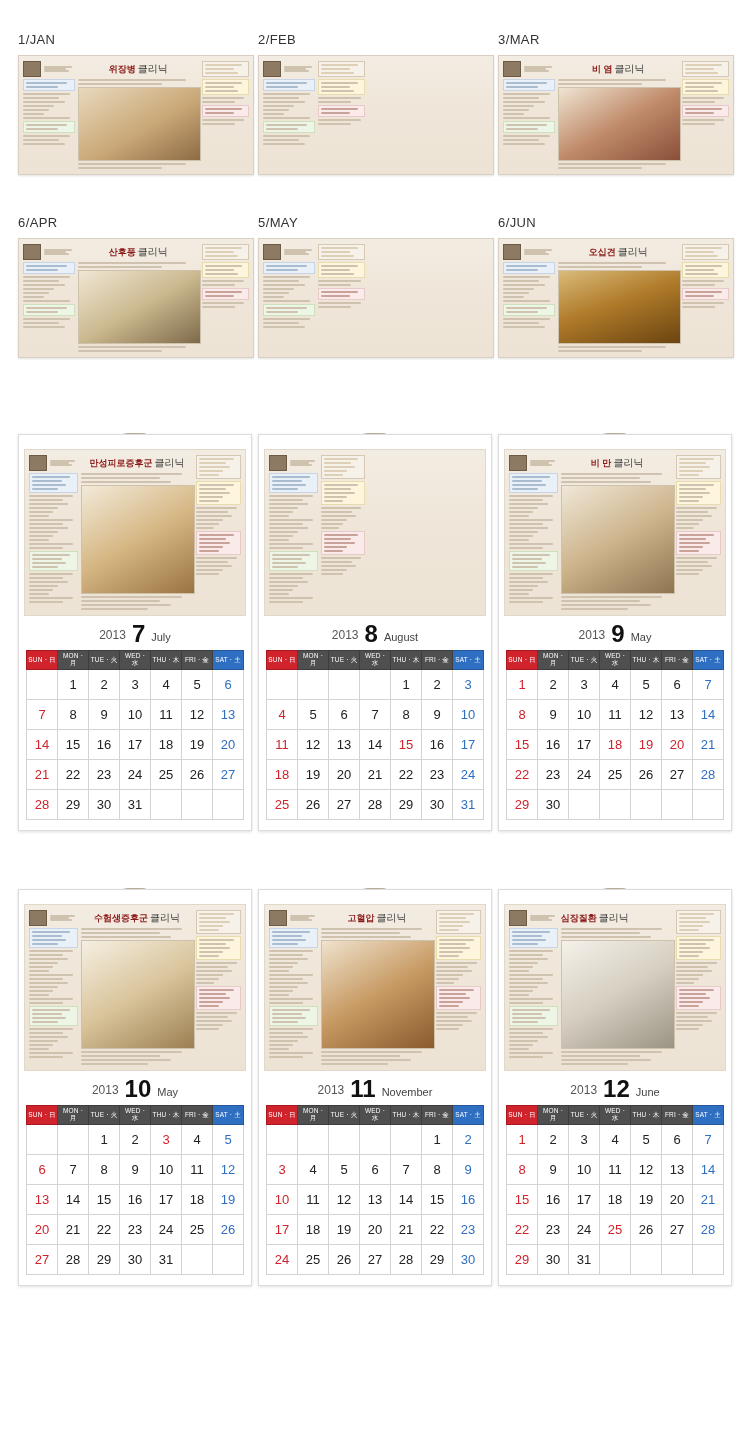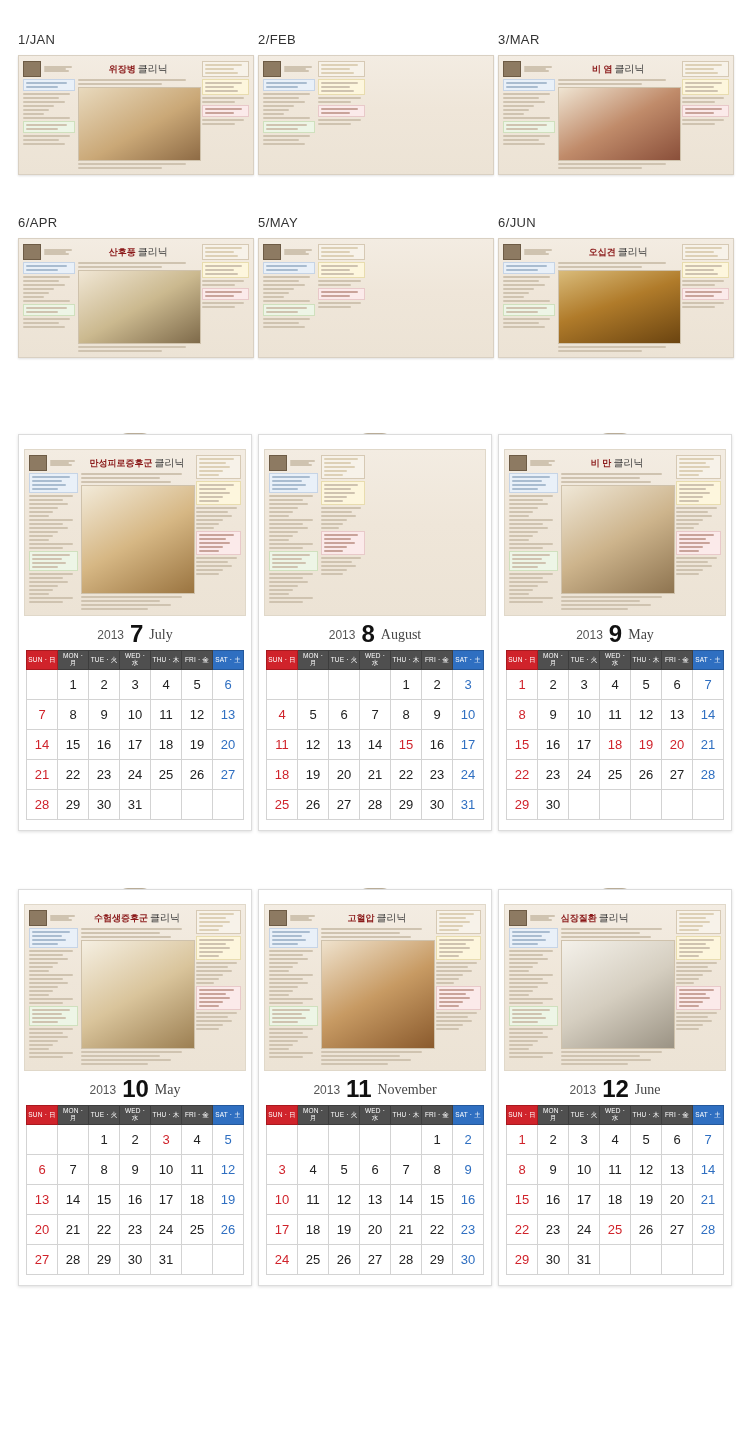--- a/index.html
+++ b/index.html
@@ -115,21 +115,21 @@
   }
   .poster-area{
     position:relative;height:165px;margin:0 5px;border:1px solid #e0d8c9;
   }
   .cal-head{
     display:flex;align-items:flex-end;justify-content:center;gap:6px;
     padding:6px 0 4px;
   }
   .cal-year{font-size:12px;color:#555;padding-bottom:4px;}
   .cal-num{font-size:24px;font-weight:bold;color:#111;line-height:1;}
-  .cal-mon{font-size:14px;color:#444;padding-bottom:3px;font-family:Liberation Serif, serif;}
+  .cal-mon{font-size:11px;color:#444;padding-bottom:3px;}
 
   table.cal{
     width:calc(100% - 14px);margin:0 7px 10px;
     border-collapse:collapse;table-layout:fixed;
   }
   table.cal th{
     background:#4f4f4f;color:#fff;font-size:6.5px;font-weight:normal;
     height:13px;border:1px solid #3d3d3d;letter-spacing:.2px;
   }
   table.cal th.sun{background:#d0232b;border-color:#a8191f;}

